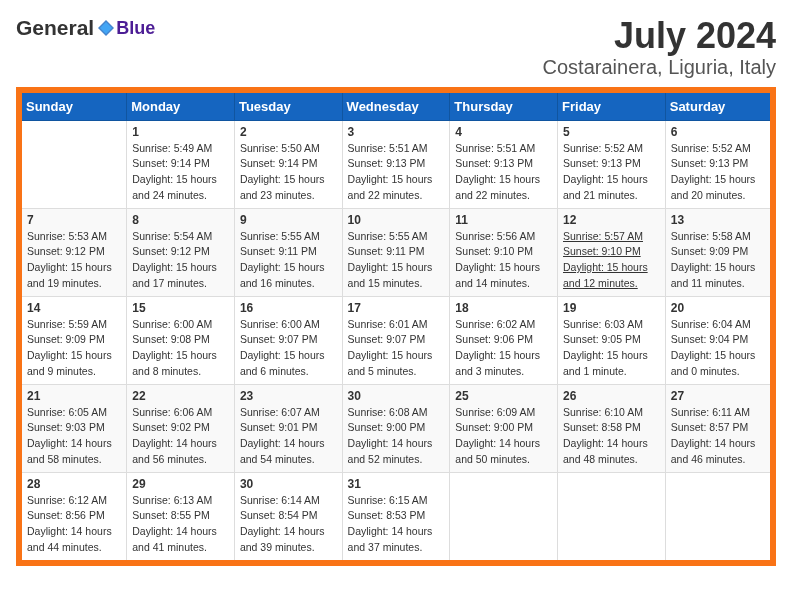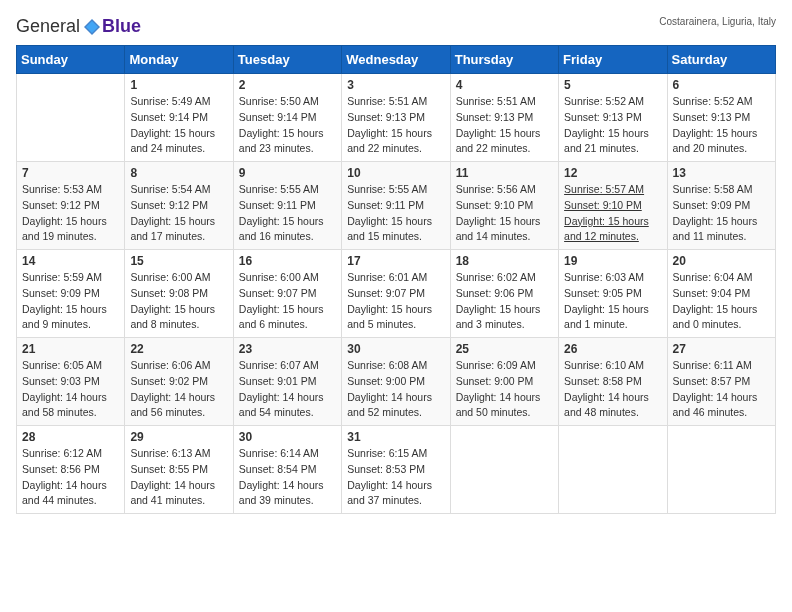--- a/index.html
+++ b/index.html
@@ -15,22 +15,22 @@
       justify-content: space-between;
       align-items: flex-start;
       margin-bottom: 8px;
     }
     .logo {
       display: flex;
       align-items: center;
       gap: 0;
     }
     .logo-text-general {
-      font-size: 18px;
-      font-weight: normal;
+      font-size: 21px;
+      font-weight: bold;
       color: #333;
     }
     .logo-text-blue {
       font-size: 18px;
       font-weight: bold;
       color: #4c1d95;
     }
     .logo-icon {
       width: 20px;
       height: 20px;
@@ -39,27 +39,27 @@
     .title-block {
       text-align: right;
     }
     .month-title {
       font-size: 36px;
       font-weight: bold;
       color: #333;
       line-height: 1.1;
     }
     .location-subtitle {
-      font-size: 10px;
+      font-size: 20px;
       color: #555;
     }
     .calendar-table {
       width: 100%;
       border-collapse: collapse;
-      border: 1px solid #f97316;
+      border: 6px solid #f97316;
     }
     .calendar-table th {
       background-color: #1565c0;
       color: #fff;
       font-size: 13px;
       font-weight: bold;
       padding: 6px 4px;
       text-align: left;
       border: 1px solid #1055a0;
     }
@@ -95,20 +95,21 @@
 <div class="header-area">
   <div class="logo">
     <span class="logo-text-general">General</span>
     <svg class="logo-icon" viewBox="0 0 20 20" xmlns="http://www.w3.org/2000/svg">
       <polygon points="10,2 18,10 10,18 2,10" fill="#1565c0" opacity="0.8"></polygon>
       <polygon points="10,4 16,10 10,16 4,10" fill="#42a5f5"></polygon>
     </svg>
     <span class="logo-text-blue">Blue</span>
   </div>
   <div class="title-block">
+    <div class="month-title">July 2024</div>
     <div class="location-subtitle">Costarainera, Liguria, Italy</div>
   </div>
 </div>
 
 <table class="calendar-table">
   <thead>
     <tr id="days-header">
         <th>Sunday</th>
         <th>Monday</th>
         <th>Tuesday</th>

